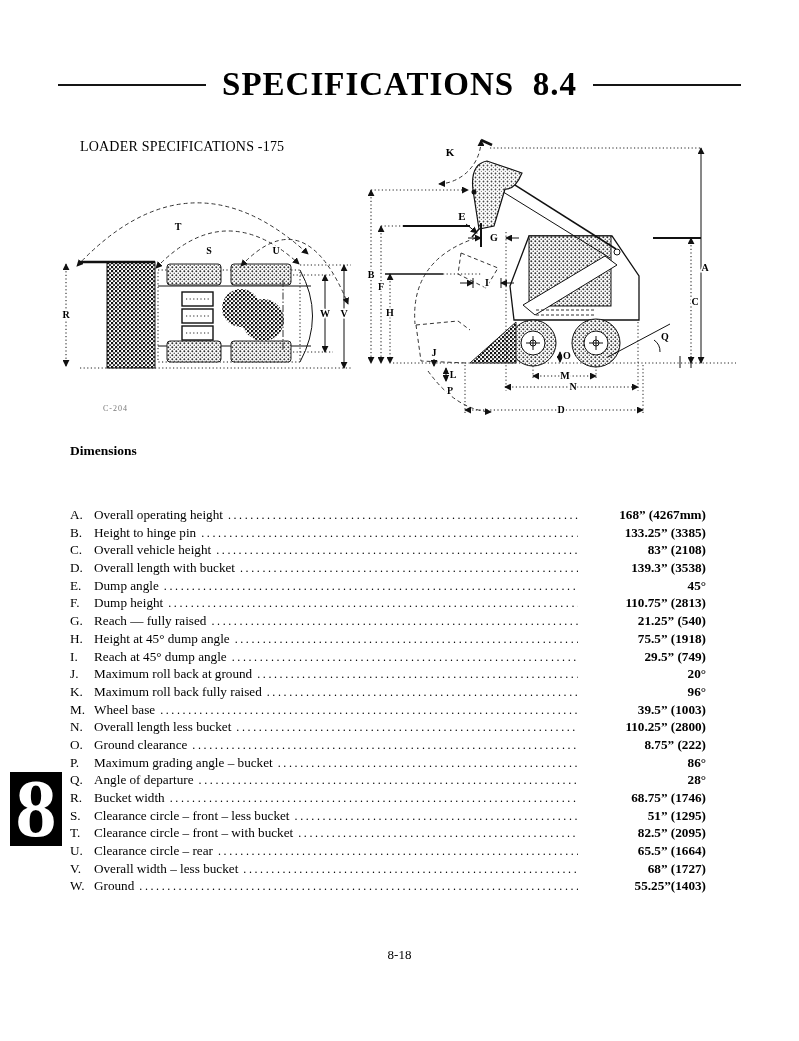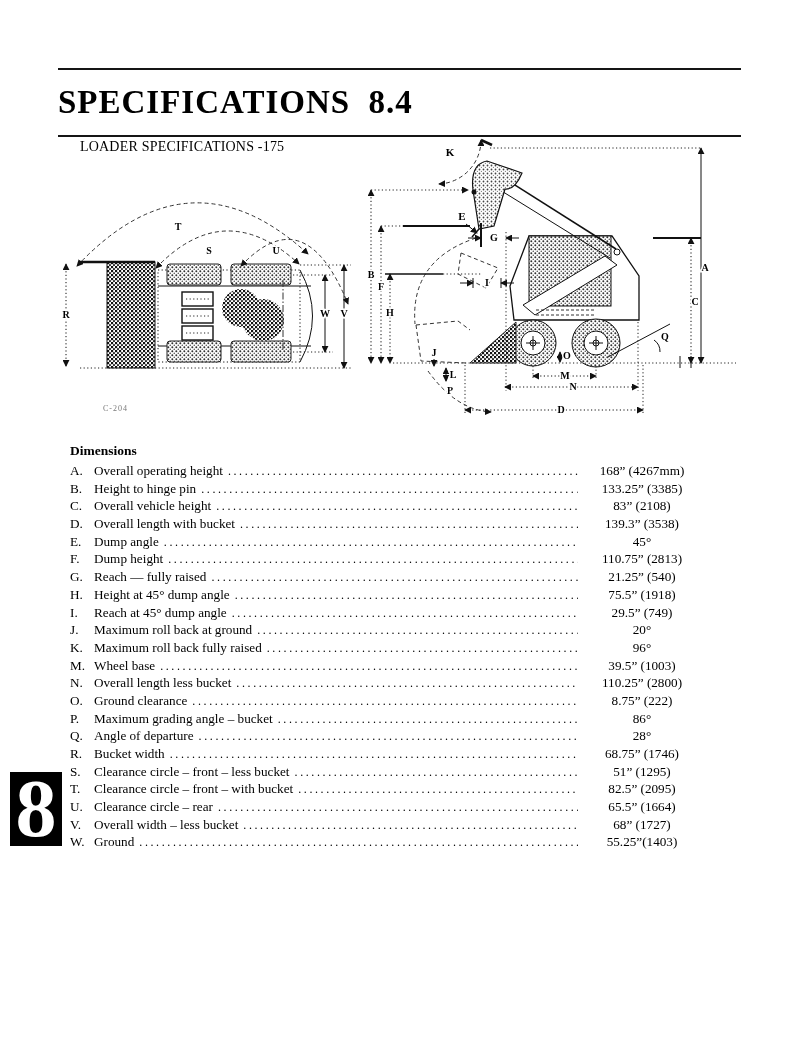--- a/index.html
+++ b/index.html
@@ -1,39 +1,39 @@
 <!DOCTYPE html>
 <html><head>
 <meta charset="utf-8">
 <style>
   html,body{margin:0;padding:0;background:#e8e8e8;}
   .page{position:relative;width:799px;height:1041px;background:#fff;overflow:hidden;
         font-family:"Liberation Serif", serif;color:#000;}
   
-  .title-row{position:absolute;top:68px;left:58px;right:58px;display:flex;gap:16px;flex-direction:column;}
+  .title-row{position:absolute;top:68px;left:58px;right:58px;display:flex;align-items:center;gap:16px;}
   .rule{flex:1;height:0;border-top:2px solid #151515;}
   .page-title{font-size:33px;font-weight:bold;letter-spacing:1px;white-space:pre;line-height:1;}
   
   .section-heading{position:absolute;left:80px;top:139px;font-size:14px;font-weight:normal;letter-spacing:.2px;}
   
   .model-label{position:absolute;left:300px;top:412px;width:200px;text-align:center;font-size:27px;}
   .fig-caption{position:absolute;left:103px;top:404px;font-size:8px;color:#555;letter-spacing:1px;opacity:.8;}
   .page-number{position:absolute;top:947px;left:0;width:100%;text-align:center;font-size:13px;}
   
   .chapter-tab{position:absolute;left:10px;top:772px;width:52px;height:74px;background:#000;color:#fff;
                display:flex;align-items:center;justify-content:center;font-size:82px;font-weight:bold;
                line-height:74px;overflow:hidden;}
   
   .dims{position:absolute;left:70px;top:443px;width:636px;}
   .dims-heading{font-weight:bold;font-size:13.5px;margin-bottom:4px;}
   .dim-row{display:flex;align-items:baseline;height:17.7px;font-size:13.2px;}
   .dl{flex:none;width:24px;}
-  .dn{flex:none;padding-right:5px;white-space:pre;}
+  .dn{flex:none;padding-right:5px;white-space:pre;margin-top:44px;}
   .leader{flex:1 1 auto;overflow:hidden;white-space:nowrap;letter-spacing:2.6px;font-size:12px;}
-  .dv{flex:none;width:128px;text-align:center;white-space:nowrap;}
+  .dv{flex:none;width:128px;text-align:right;white-space:nowrap;font-weight:bold;}
   
   .top-view{position:absolute;left:55px;top:190px;}
   .side-view{position:absolute;left:358px;top:128px;}
   svg text.lbl{font-family:"Liberation Serif",serif;font-size:10px;font-weight:bold;fill:#000;
                paint-order:stroke;stroke:#fff;stroke-width:3px;text-anchor:middle;}
   svg text.lbl-s{font-family:"Liberation Serif",serif;font-size:11px;font-weight:bold;fill:#000;
                paint-order:stroke;stroke:#fff;stroke-width:3px;text-anchor:middle;}
   .dot{stroke:#222;stroke-width:1;stroke-dasharray:1.2 2.4;fill:none;}
   .dimdot{stroke:#111;stroke-width:1;stroke-dasharray:1.2 2.4;fill:none;}
   .dim{stroke:#111;stroke-width:1;fill:none;}
@@ -418,14 +418,15 @@
       <span class="dl">W.</span>
       <span class="dn">Ground</span>
       <span class="leader">..............................................................................................................</span>
       <span class="dv">55.25”(1403)</span>
     </div>
   </div>
   </div>
 
   <div class="chapter-tab">8</div>
 
+  <div class="page-number">8-18</div>
 
 </div>
 
 </body></html>

